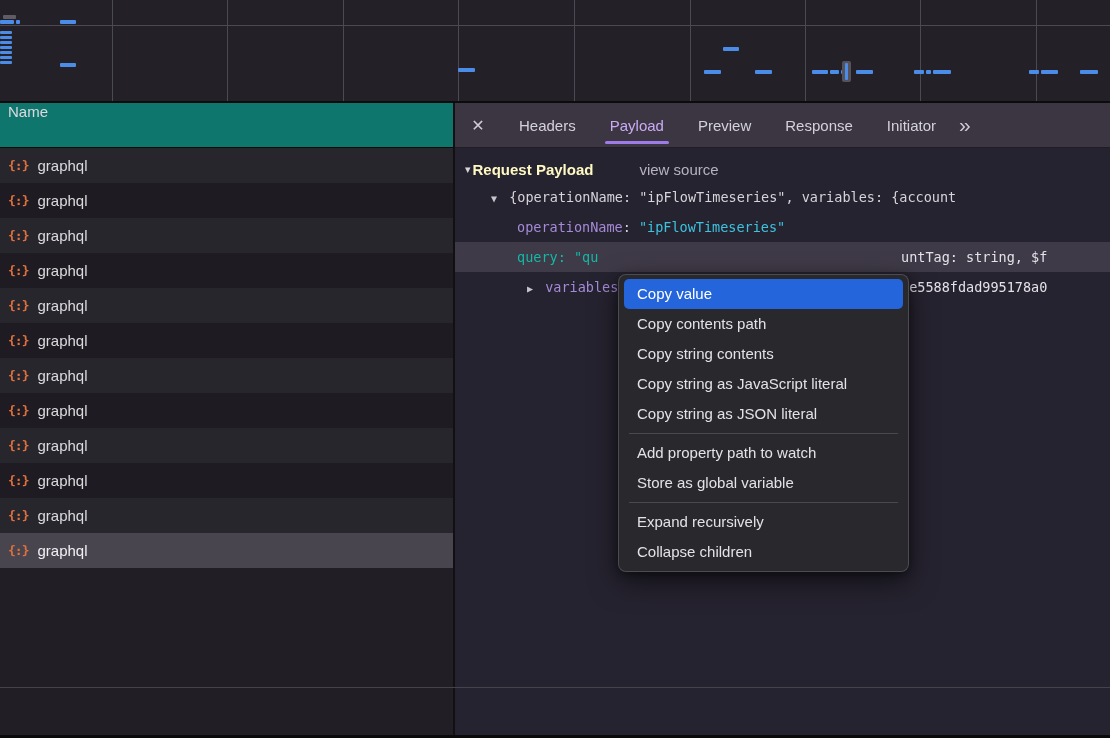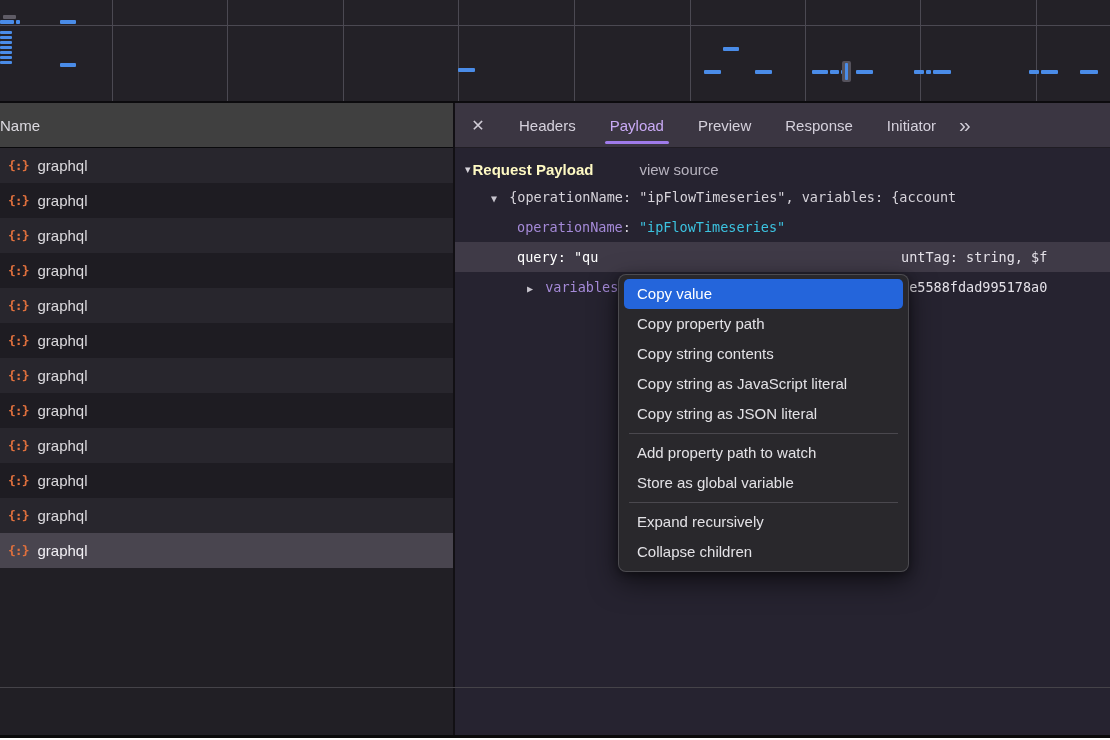--- a/index.html
+++ b/index.html
@@ -14,21 +14,21 @@
   .bar.blue{background:#4a8ce8;}
   .bar.gray{background:#5f5c66;}
   .bar.marker{background:#55525c;border-radius:2px;}
 
   
   .main{position:absolute;top:103px;left:0;right:0;bottom:0;display:flex;}
   .footer-line{position:absolute;left:0;right:0;top:584px;height:1px;background:#454349;z-index:2;}
 
   
   .left{width:453px;border-right:2px solid #121014;display:flex;flex-direction:column;background:#211f25;}
-  .name-header{height:44px;background:#404040;border-bottom:1px solid #0a0a0c;display:flex;align-items:center;padding-left:0;color:#dcdae0;font-size:15px;}
+  .name-header{height:44px;background:#0f766e;border-bottom:1px solid #0a0a0c;display:flex;padding-left:8px;color:#dcdae0;font-size:15px;}
   .rows{flex:0 0 auto;}
   .req-row{height:35px;display:flex;align-items:center;padding-left:8px;font-size:15px;color:#dcdade;cursor:default;}
   .req-row.odd{background:#28262d;}
   .req-row.even{background:#1e1c22;}
   .req-row.selected{background:#49454f;color:#f2f0f5;}
   .json-icon{font-family:"DejaVu Sans Mono",monospace;font-weight:bold;color:#e0703d;font-size:13px;letter-spacing:-1px;margin-right:9px;}
 
   
   .right{flex:1;display:flex;flex-direction:column;background:#262330;min-width:0;}
   .tabbar{height:44px;background:#3b3642;border-bottom:1px solid rgba(0,0,0,.45);display:flex;align-items:center;color:#d5d1dc;font-size:15px;}
@@ -42,21 +42,21 @@
   .ph{padding:13px 0 4px 10px;font-family:"Liberation Sans",sans-serif;font-size:15px;display:flex;align-items:center;}
   .ph .tri{color:#d6d3da;font-size:11px;margin-right:2px;}
   .ph .title{font-weight:bold;color:#fef9c3;}
   .ph .vs{margin-left:46px;color:#b6b2be;cursor:default;}
   .tline{position:relative;height:30px;line-height:30px;white-space:nowrap;}
   .tline .tri{display:inline-block;width:10px;font-size:10px;color:#c8c5ce;}
   .key{color:#a58ad8;}
   .str{color:#3cc3e0;}
   .plain{color:#d6d3da;}
   .tline.selected{background:#3f3a47;}
-  .tline.selected .key,.tline.selected .plain{color:#ffffff;}
+  .tline.selected .key,.tline.selected .plain{color:#14b8a6;}
   .frag{position:absolute;left:446px;top:0;color:#e4e1e8;}
   .l1{padding-left:36px;}
   .l2,.l3{padding-left:62px;}
   .l4{padding-left:72px;}
 
   
   .menu{position:absolute;left:618px;top:274px;width:289px;background:#29282c;border:1px solid rgba(130,128,136,.4);border-radius:8px;box-shadow:0 10px 28px rgba(0,0,0,.55),0 2px 8px rgba(0,0,0,.4);padding:4px 0;z-index:10;font-size:15px;color:#e3e2e6;}
   .mi{height:30px;line-height:30px;padding-left:13px;margin:0 5px;border-radius:5px;cursor:default;}
   .mi.hl{background:#2465db;color:#ffffff;}
   .msep{height:1px;background:#4a484e;margin:4px 10px;}
@@ -206,21 +206,21 @@
           <span class="tri">▶</span>
           <span class="key">variables</span>
           <span class="frag">ee5588fdad995178a0</span>
         </div>
       </div>
     </div>
   </div>
 
   <div class="menu" id="menu">
       <div class="mi hl">Copy value</div>
-      <div class="mi">Copy property path</div>
+      <div class="mi">Copy contents path</div>
       <div class="mi">Copy string contents</div>
       <div class="mi">Copy string as JavaScript literal</div>
       <div class="mi">Copy string as JSON literal</div>
       <div class="msep"></div>
       <div class="mi">Add property path to watch</div>
       <div class="mi">Store as global variable</div>
       <div class="msep"></div>
       <div class="mi">Expand recursively</div>
       <div class="mi">Collapse children</div>
     </div>

